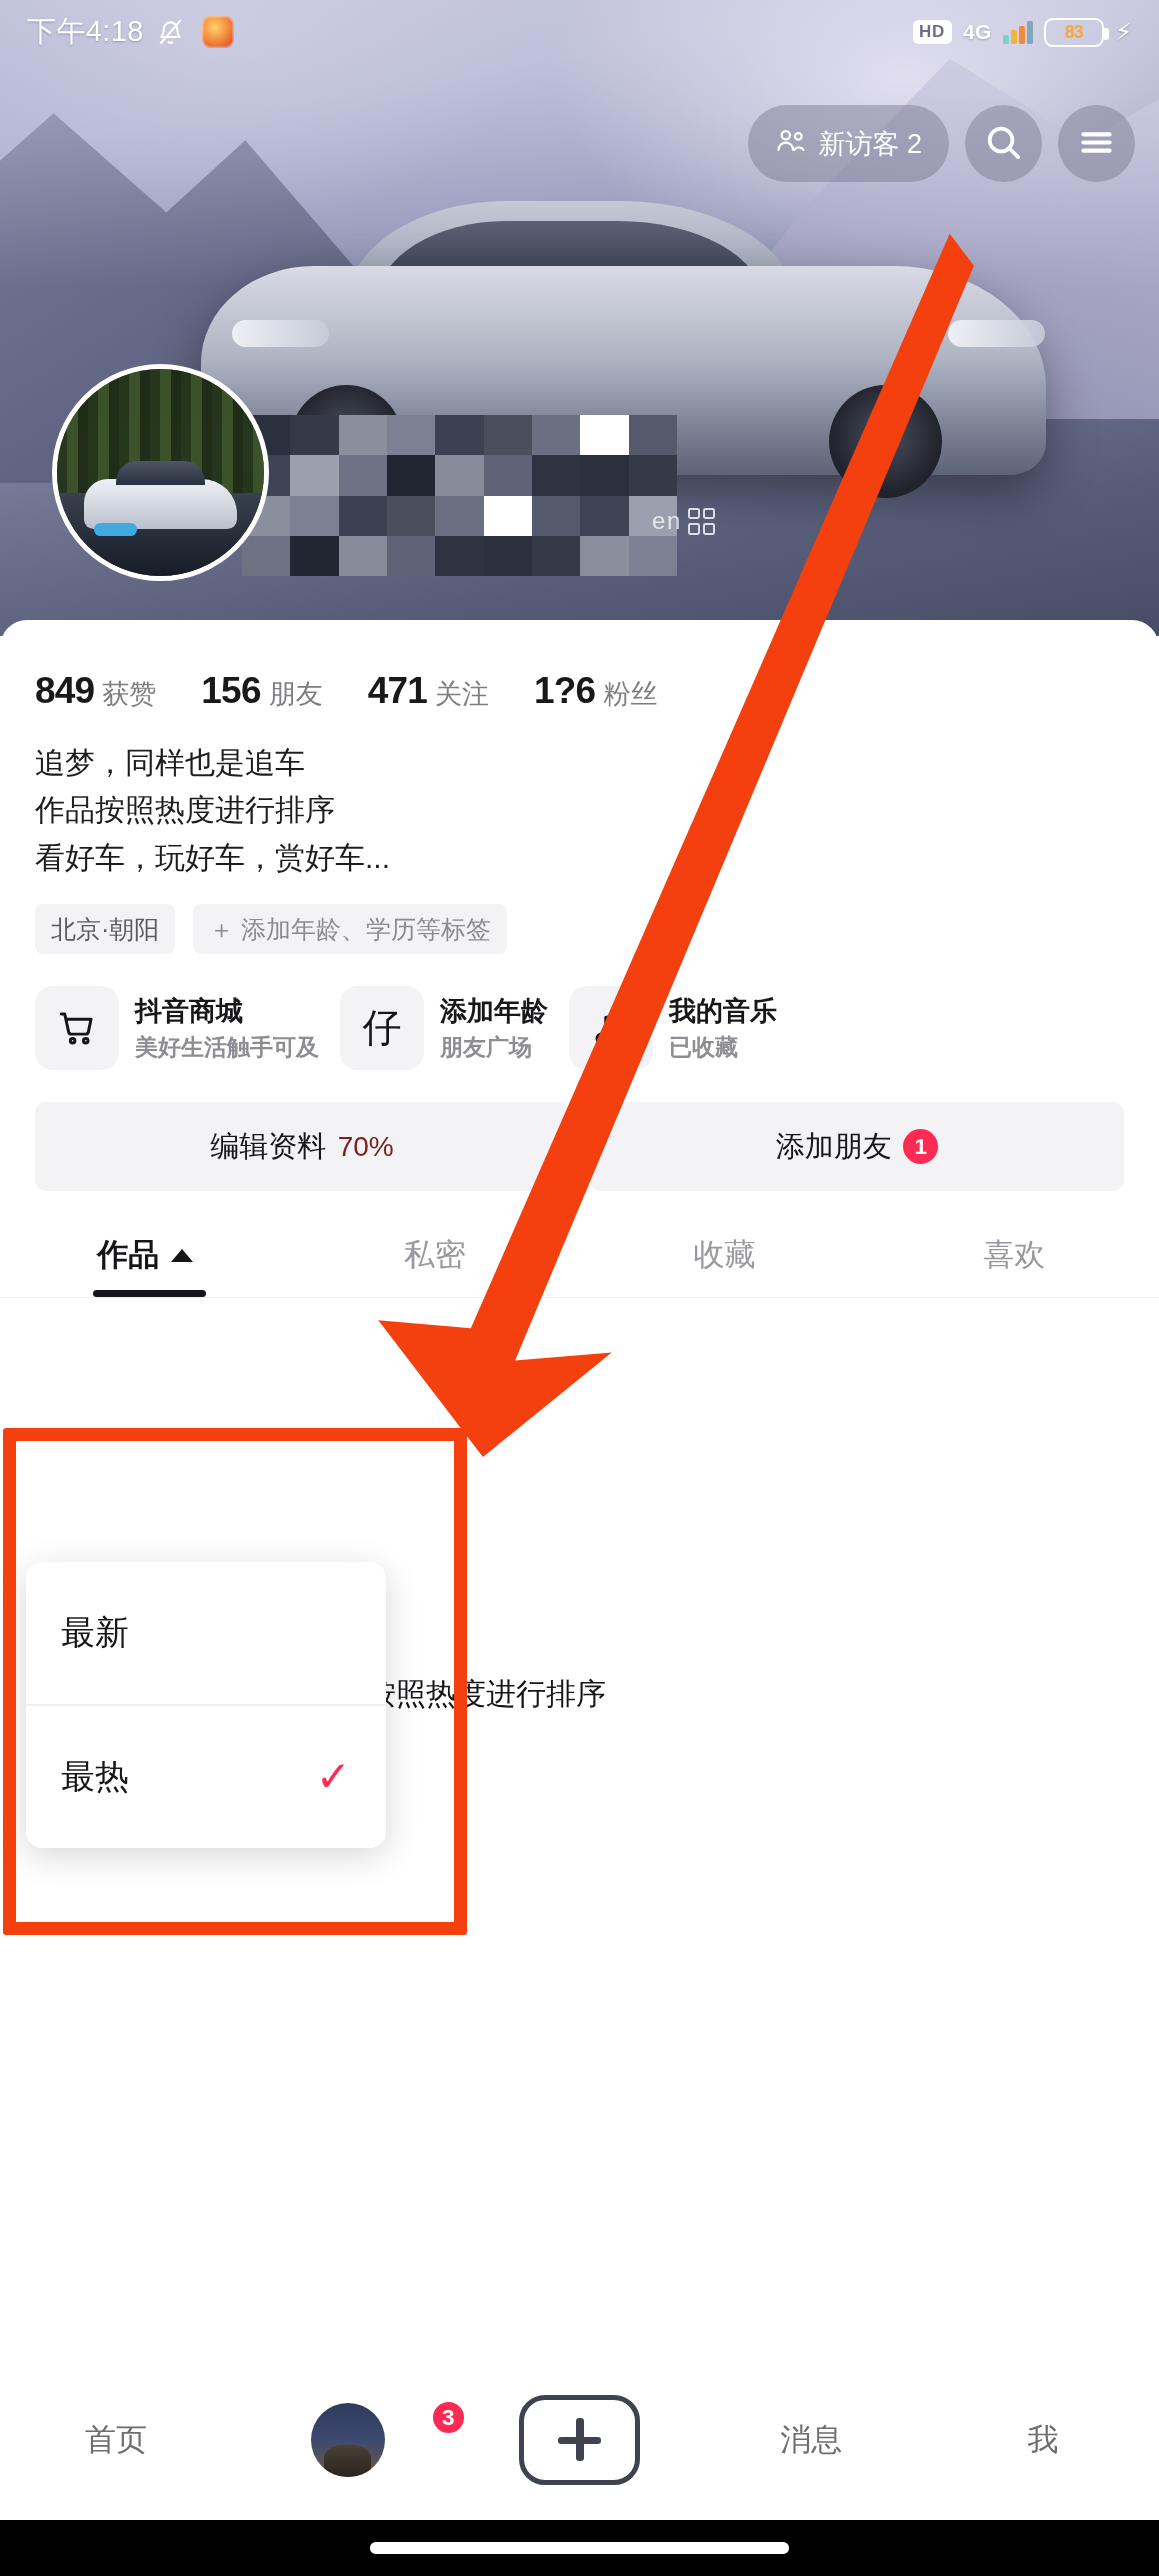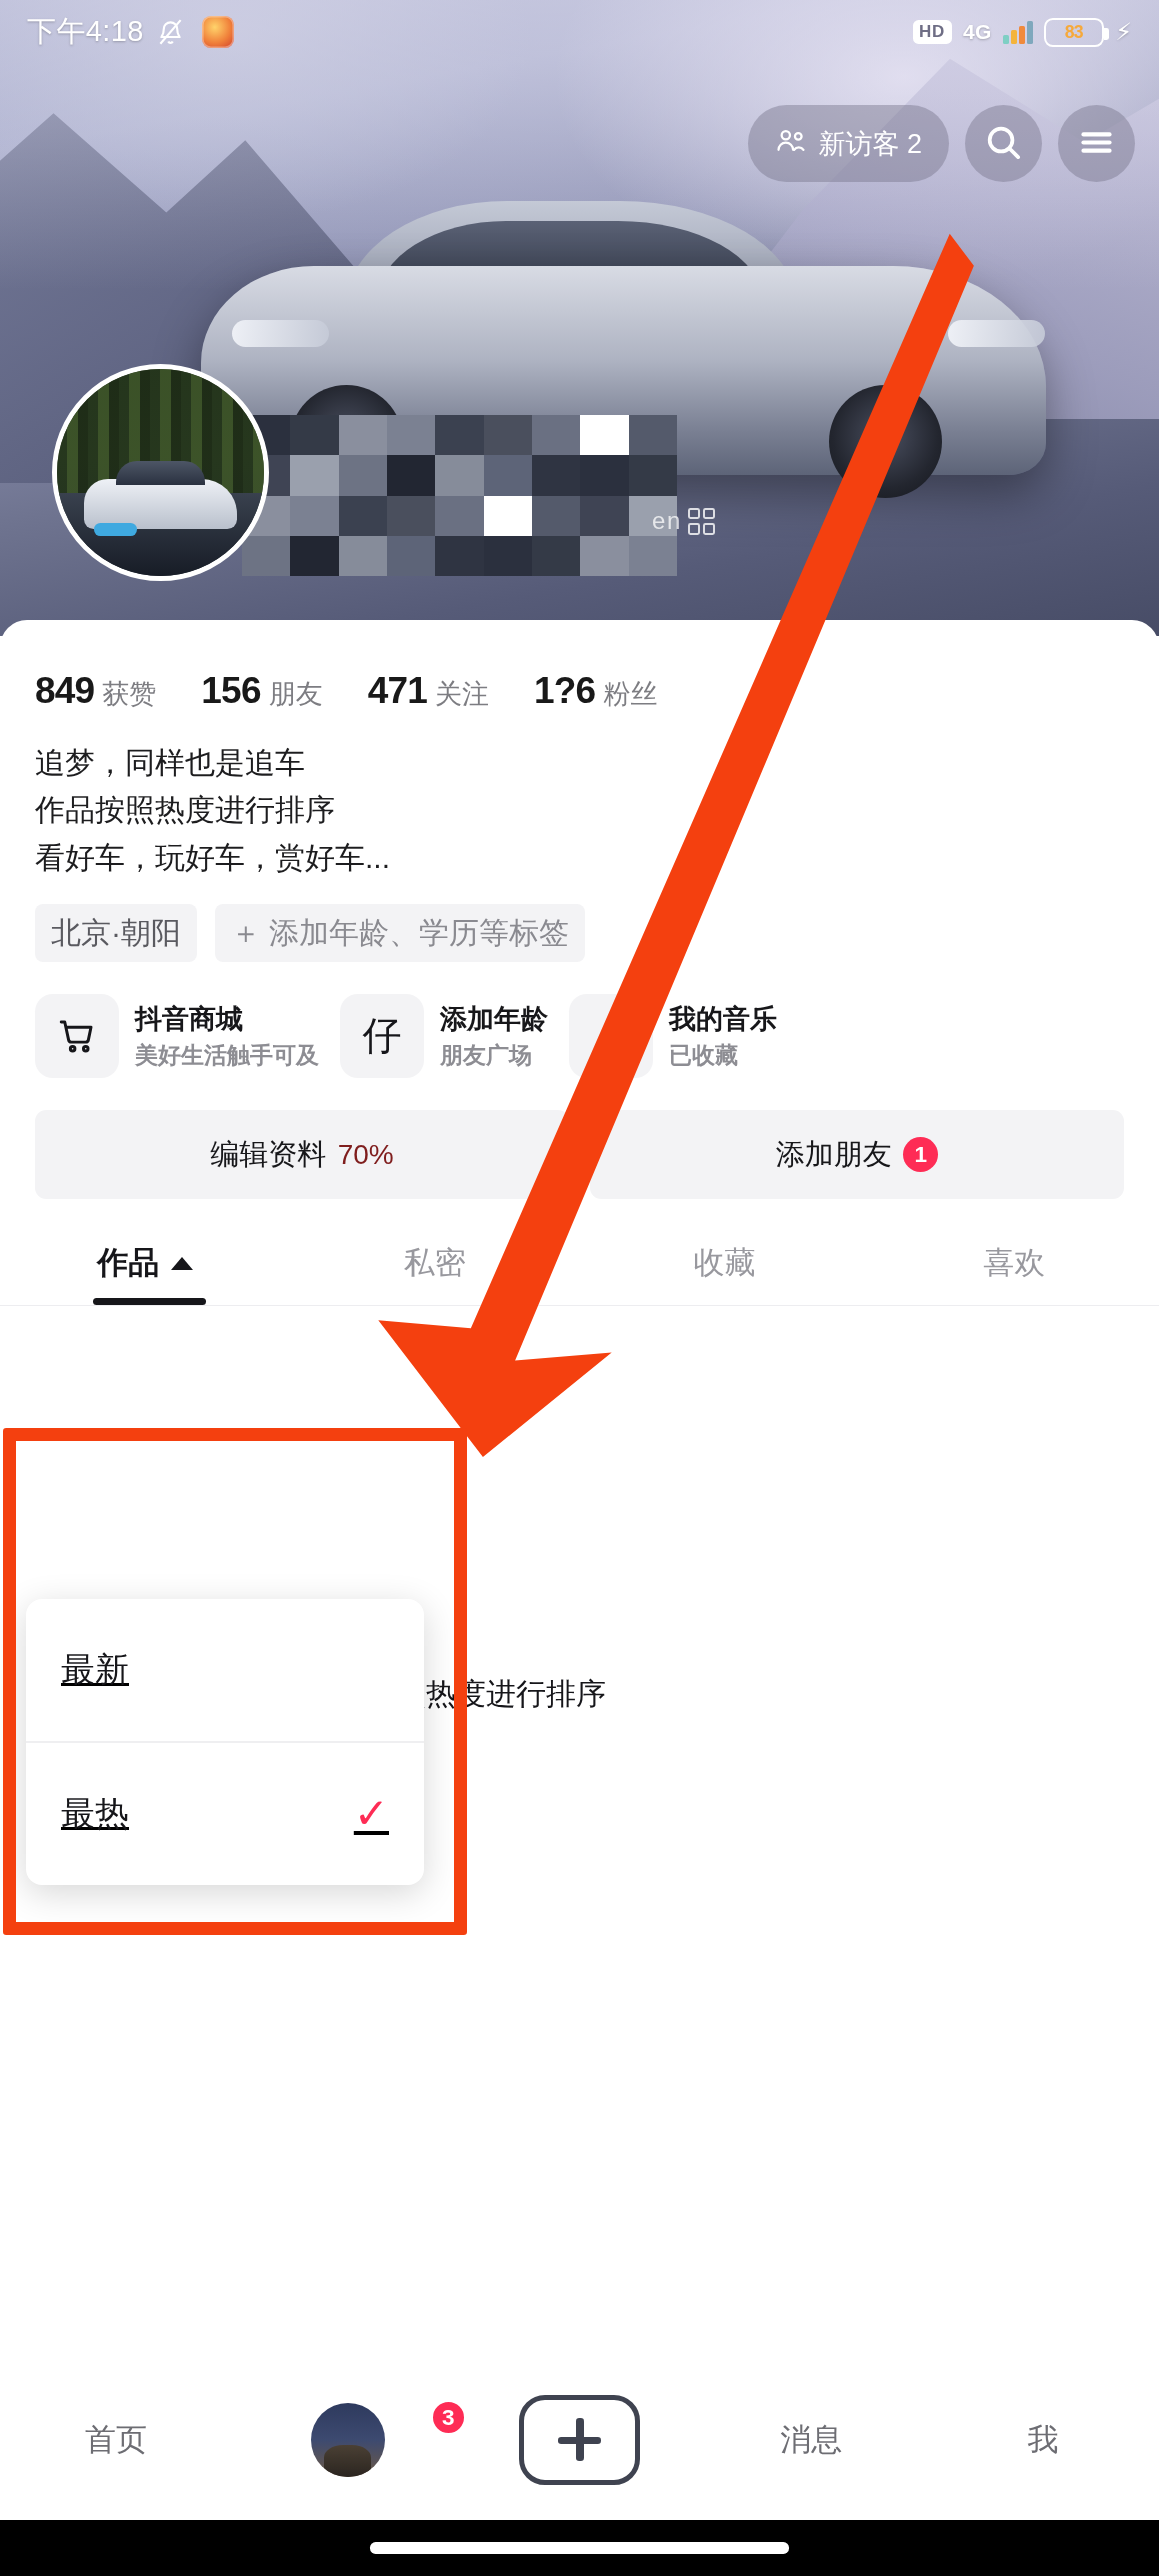--- a/index.html
+++ b/index.html
@@ -109,21 +109,21 @@
     border-radius:27px 27px 0 0;z-index:10;overflow:hidden;}
 
   .stats{display:flex;align-items:baseline;gap:0;padding:50px 35px 0 35px;}
   .stat{display:flex;align-items:baseline;margin-right:45px;}
   .stat-num{font-size:37px;font-weight:700;color:#191919;letter-spacing:-0.8px;}
   .stat-lbl{font-size:27px;color:#7d7d82;margin-left:8px;}
 
   .bio{padding:27px 35px 0 35px;}
   .bio-line{font-size:30px;color:#1d1d1f;line-height:1.58;}
   .tags{display:flex;gap:17.7px;padding:22.5px 35px 0 35px;align-items:center;}
-  .tag{background:#f3f3f5;color:#5a5a60;font-size:30px;border-radius:8px;padding:8.9px 16px;white-space:nowrap;}
+  .tag{background:#f3f3f5;color:#5a5a60;font-size:25px;border-radius:8px;padding:8.9px 16px;white-space:nowrap;}
   .tag.add{color:#8a8a90;}
 
   .shortcuts{display:flex;gap:21px;padding:32px 0 0 35px;}
   .sc{display:flex;align-items:center;gap:16px;min-width:0;}
   .sc-ico{width:84px;height:84px;border-radius:17.7px;background:#f3f3f5;
     display:flex;align-items:center;justify-content:center;flex:none;}
   .sc-ico svg{width:42px;height:42px;}
   .sc-ico .zai{font-size:39px;color:#16161a;font-weight:500;}
   .sc-txt{white-space:nowrap;font-weight:bold;}
   .sc-t{font-size:27px;color:#17171a;line-height:1.3;}
@@ -143,22 +143,22 @@
     justify-content:center;gap:11.3px;}
   .tab.active{color:#16161a;font-weight:700;}
   .caret-up{width:0;height:0;border-left:11.3px solid transparent;border-right:11.3px solid transparent;
     border-bottom:13.7px solid #16161a;}
   .tab-underline{position:absolute;left:93px;bottom:-21px;width:113px;height:7.2px;background:#16161a;border-radius:4px;}
   .tab-sep{position:absolute;left:0;right:0;bottom:-22px;height:1.6px;background:#ededf0;}
 
   
   .sort-note{position:absolute;left:0;right:0;top:1674px;z-index:12;
     font-size:30px;color:#16161a;padding-left:306px;}
-  .dropdown{position:absolute;left:26px;top:1599px;width:398px;background:#fff;
-    border-radius:16px;box-shadow:0 8px 35px rgba(0,0,0,.16);z-index:40;overflow:hidden;text-decoration:underline;}
+  .dropdown{position:absolute;left:26px;top:1562px;width:360px;background:#fff;
+    border-radius:16px;box-shadow:0 8px 35px rgba(0,0,0,.16);z-index:40;overflow:hidden;}
   .dd-item{height:142px;display:flex;align-items:center;padding:0 35px;font-size:34px;color:#16161a;}
   .dd-sep{height:1.6px;background:#efeff1;margin:0 0 0 0;}
   .dd-check{margin-left:auto;font-size:42px;color:#fe2c55;line-height:1;}
 
   
   .grid{position:absolute;left:0;top:1719px;width:1159px;display:flex;gap:4.8px;z-index:5;}
   .gcol{flex:1;display:flex;flex-direction:column;gap:4.8px;}
   .vcard{position:relative;width:100%;background:#000;overflow:hidden;}
   .vcard .thumb{position:absolute;inset:0;}
   .vplays{position:absolute;left:16px;bottom:17.7px;display:flex;align-items:center;gap:11.3px;

